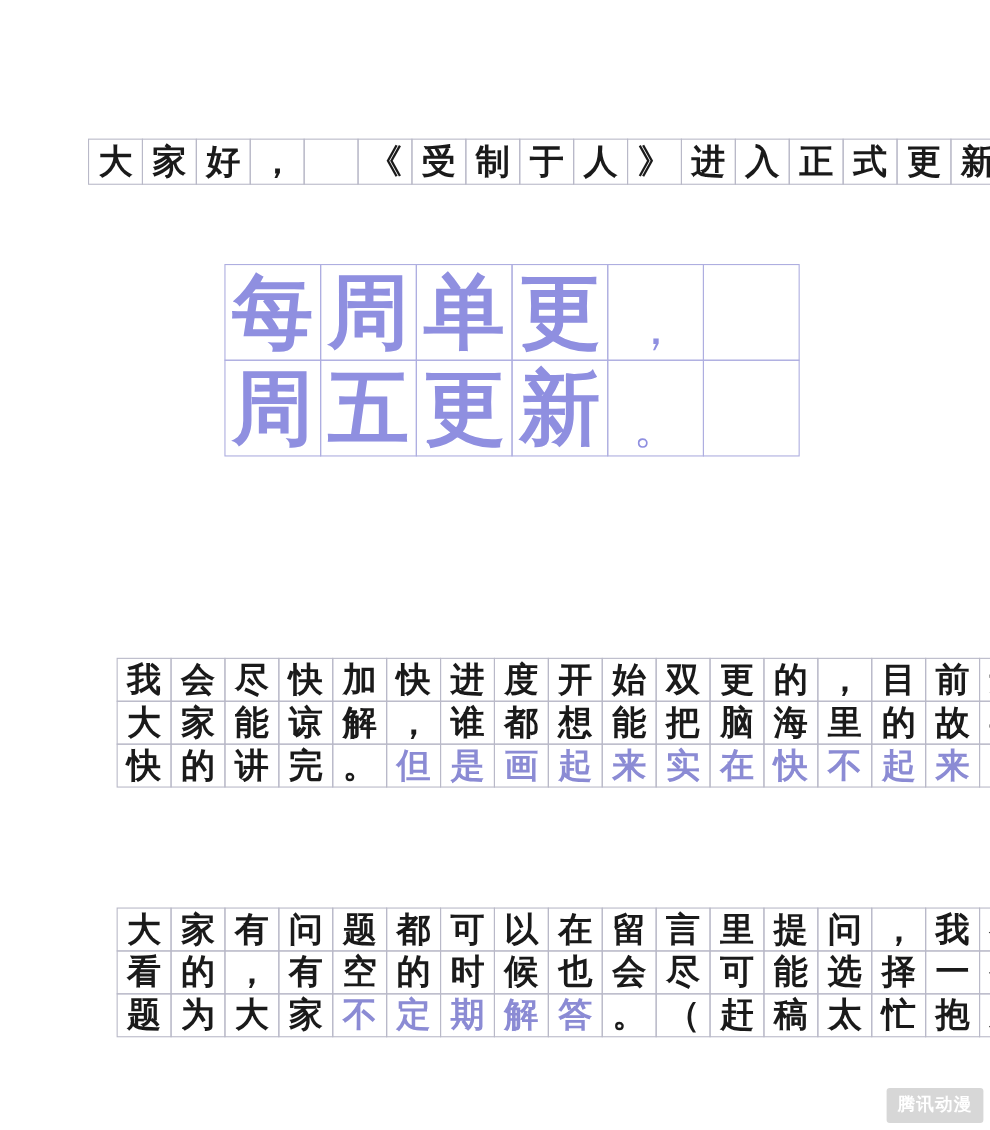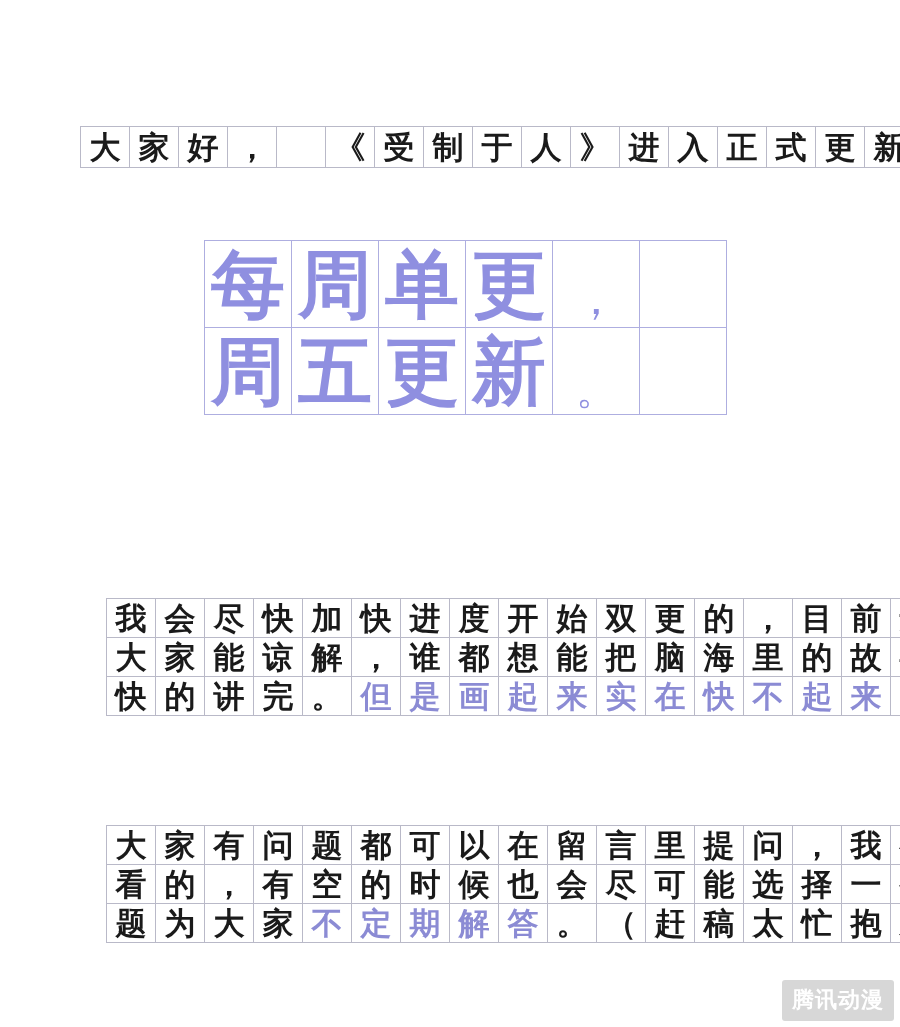--- a/index.html
+++ b/index.html
@@ -100,21 +100,21 @@
     font-weight: 400;
   }
 
   
   .watermark {
     position: absolute;
     right: 6px;
     bottom: 6px;
     background: #d3d3d3;
     color: #ffffff;
-    font-size: 22px;
+    font-size: 16px;
     font-weight: 700;
     padding: 5px 10px 6px 10px;
     border-radius: 3px;
     letter-spacing: 1px;
     font-family: "DejaVu Sans", sans-serif;
     opacity: 0.9;
   }
 </style>
 </head>
 <body>

